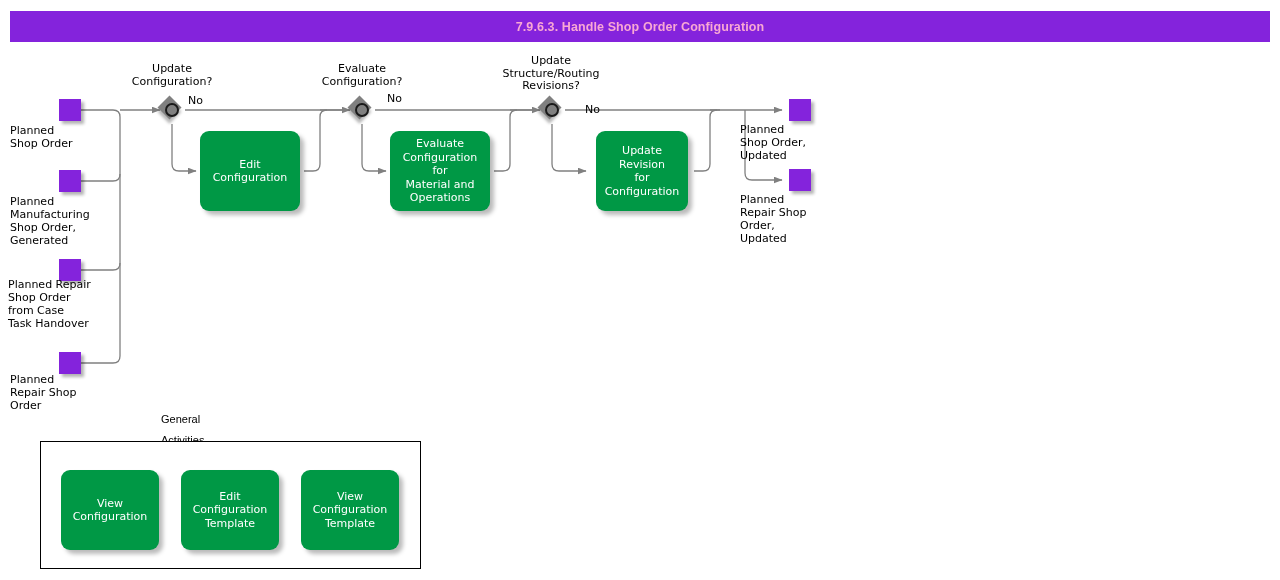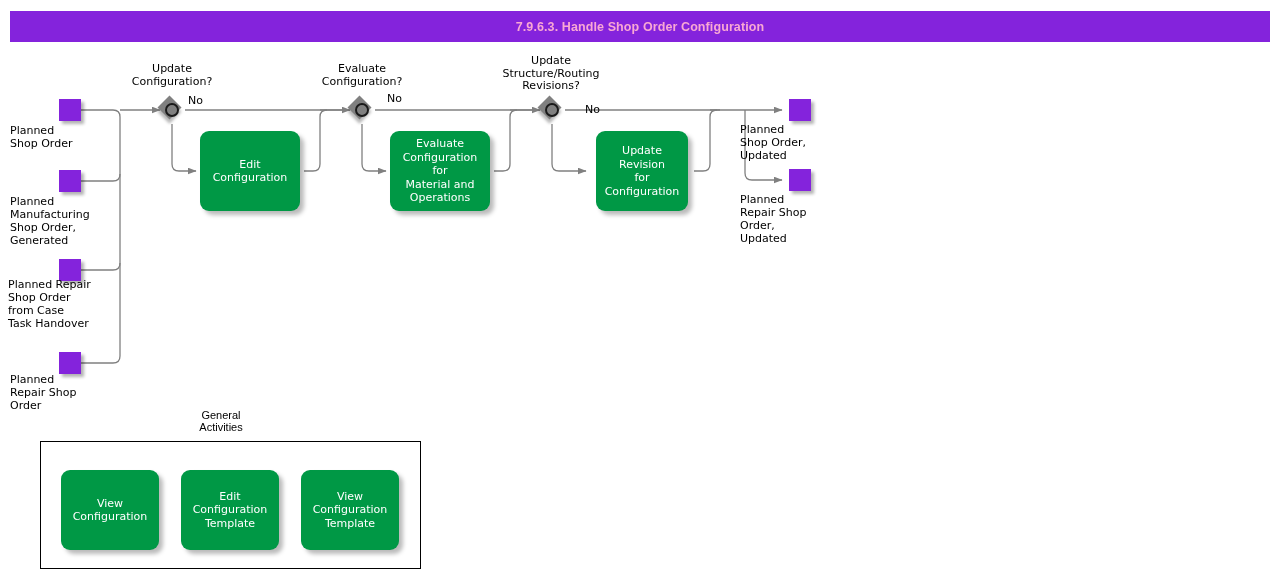--- a/index.html
+++ b/index.html
@@ -133,23 +133,23 @@
 
   
   .group-box {
     position: absolute;
     border: 1.6px solid #000000;
     background: #ffffff;
     box-sizing: border-box;
   }
   .group-label {
     position: absolute;
-    text-align: center;
-    font-size: 11px;
-    line-height: 12px;
+    text-align: left;
+    font-size: 11px;
+    line-height: 21px;
     color: #000000;
     white-space: pre-line;
     font-family: "Liberation Sans", sans-serif;
   }
 </style>
 </head>
 <body>
 
 <div id="canvas">
 

